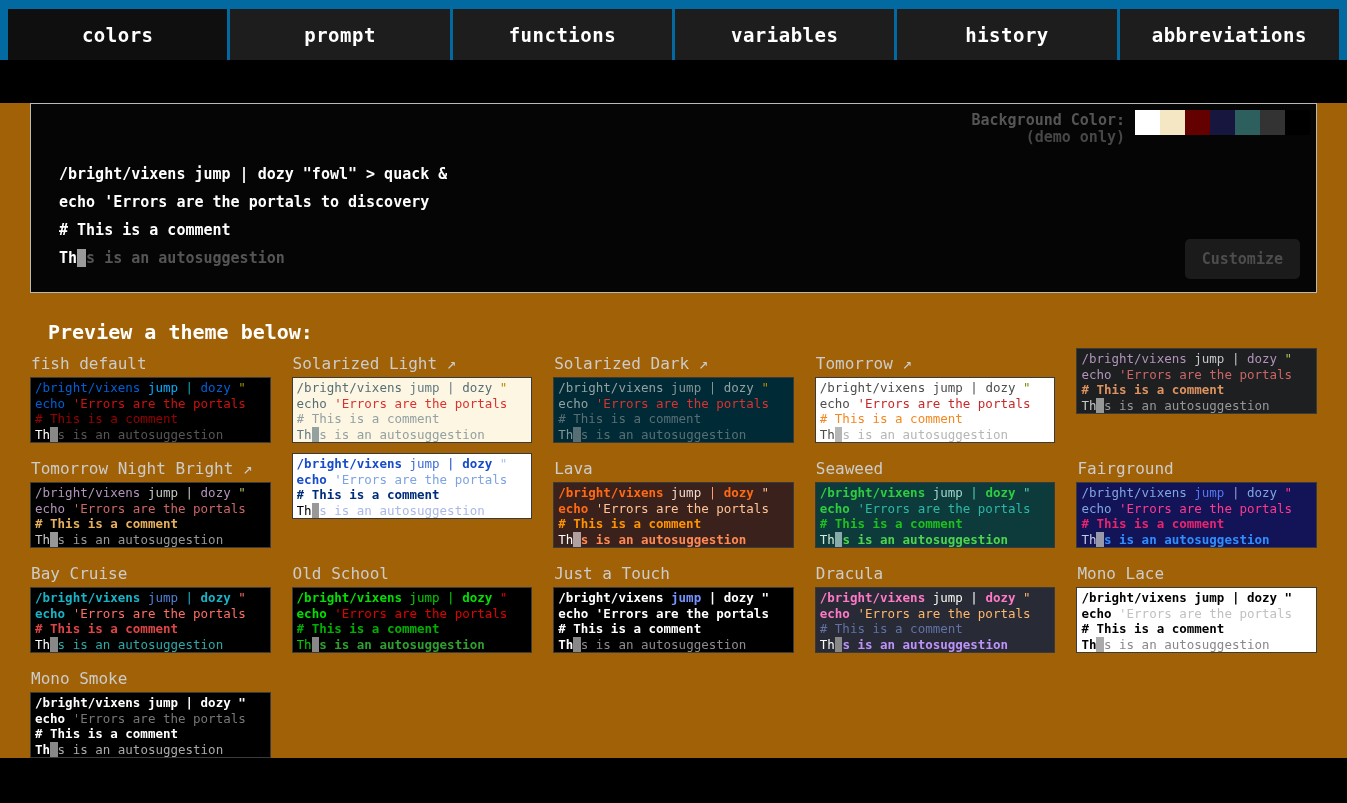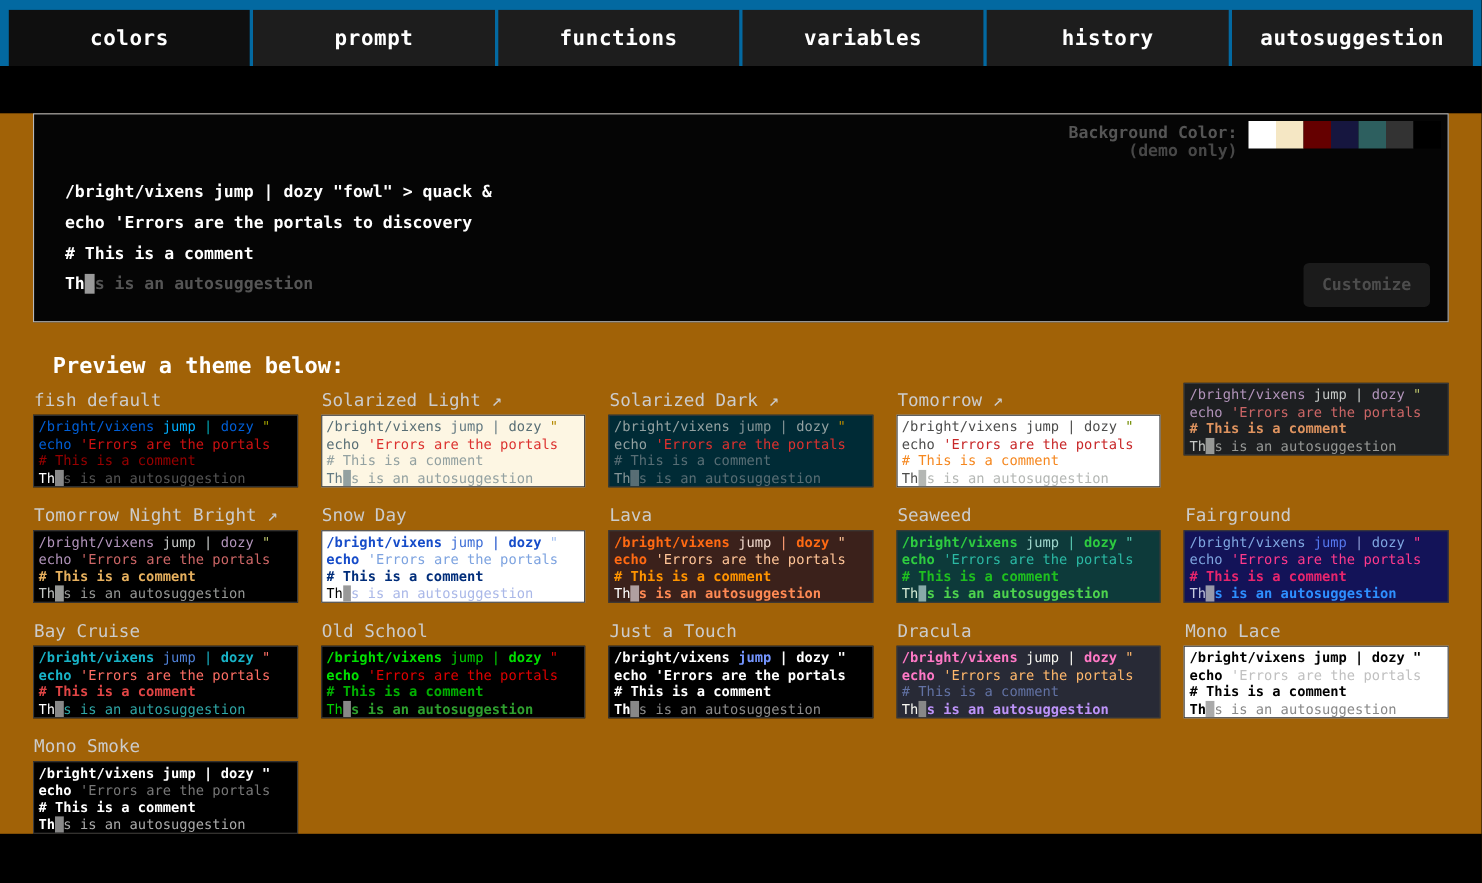--- a/index.html
+++ b/index.html
@@ -30,21 +30,21 @@
 </head>
 <body>
 
 <div class="page">
   <div class="tab-bar">
       <div class="tab active">colors</div>
       <div class="tab">prompt</div>
       <div class="tab">functions</div>
       <div class="tab">variables</div>
       <div class="tab">history</div>
-      <div class="tab">autosuggestion</div>
+      <div class="tab">abbreviations</div>
     </div>
   <div class="content">
     <div class="demo-box">
       <div class="bg-picker">
         <div class="bg-labels">
           <div>Background Color:</div>
           <div class="demo-only">(demo only)</div>
         </div>
         <div class="swatch-row">
             <div class="swatch" style="background: rgb(255, 255, 255);"></div>
@@ -113,21 +113,20 @@
         <div class="theme-card">
           <div class="theme-title">Tomorrow Night Bright ↗</div>
           <div class="theme-preview" style="background: rgb(0, 0, 0);">
             <div class="tline"><span style="color: rgb(178, 148, 187);">/bright/vixens</span><span style="color: rgb(197, 200, 198);"> jump </span><span style="color: rgb(197, 200, 198);">| </span><span style="color: rgb(178, 148, 187);">dozy </span><span style="color: rgb(181, 189, 104);">"</span></div>
             <div class="tline"><span style="color: rgb(178, 148, 187);">echo </span><span style="color: rgb(204, 102, 102);">'Errors are the portals</span></div>
             <div class="tline"><span style="color: rgb(230, 176, 94); font-weight: bold;"># This is a comment</span></div>
             <div class="tline"><span style="color: rgb(197, 200, 198);">Th</span><span style="background: rgb(150, 152, 150); color: rgb(150, 152, 150);">i</span><span style="color: rgb(150, 152, 150);">s is an autosuggestion</span></div>
           </div>
         </div>
         <div class="theme-card">
-          <div class="theme-title">Snow Day</div>
           <div class="theme-preview" style="background: rgb(255, 255, 255);">
             <div class="tline"><span style="color: rgb(22, 76, 201); font-weight: bold;">/bright/vixens</span><span style="color: rgb(61, 109, 214);"> jump </span><span style="color: rgb(22, 76, 201);">| </span><span style="color: rgb(22, 76, 201); font-weight: bold;">dozy </span><span style="color: rgb(165, 194, 240);">"</span></div>
             <div class="tline"><span style="color: rgb(22, 76, 201); font-weight: bold;">echo </span><span style="color: rgb(125, 163, 224);">'Errors are the portals</span></div>
             <div class="tline"><span style="color: rgb(0, 45, 122); font-weight: bold;"># This is a comment</span></div>
             <div class="tline"><span style="color: rgb(0, 0, 0);">Th</span><span style="background: rgb(153, 153, 153); color: rgb(153, 153, 153);">i</span><span style="color: rgb(170, 184, 232);">s is an autosuggestion</span></div>
           </div>
         </div>
         <div class="theme-card">
           <div class="theme-title">Lava</div>
           <div class="theme-preview" style="background: rgb(59, 33, 27);">

